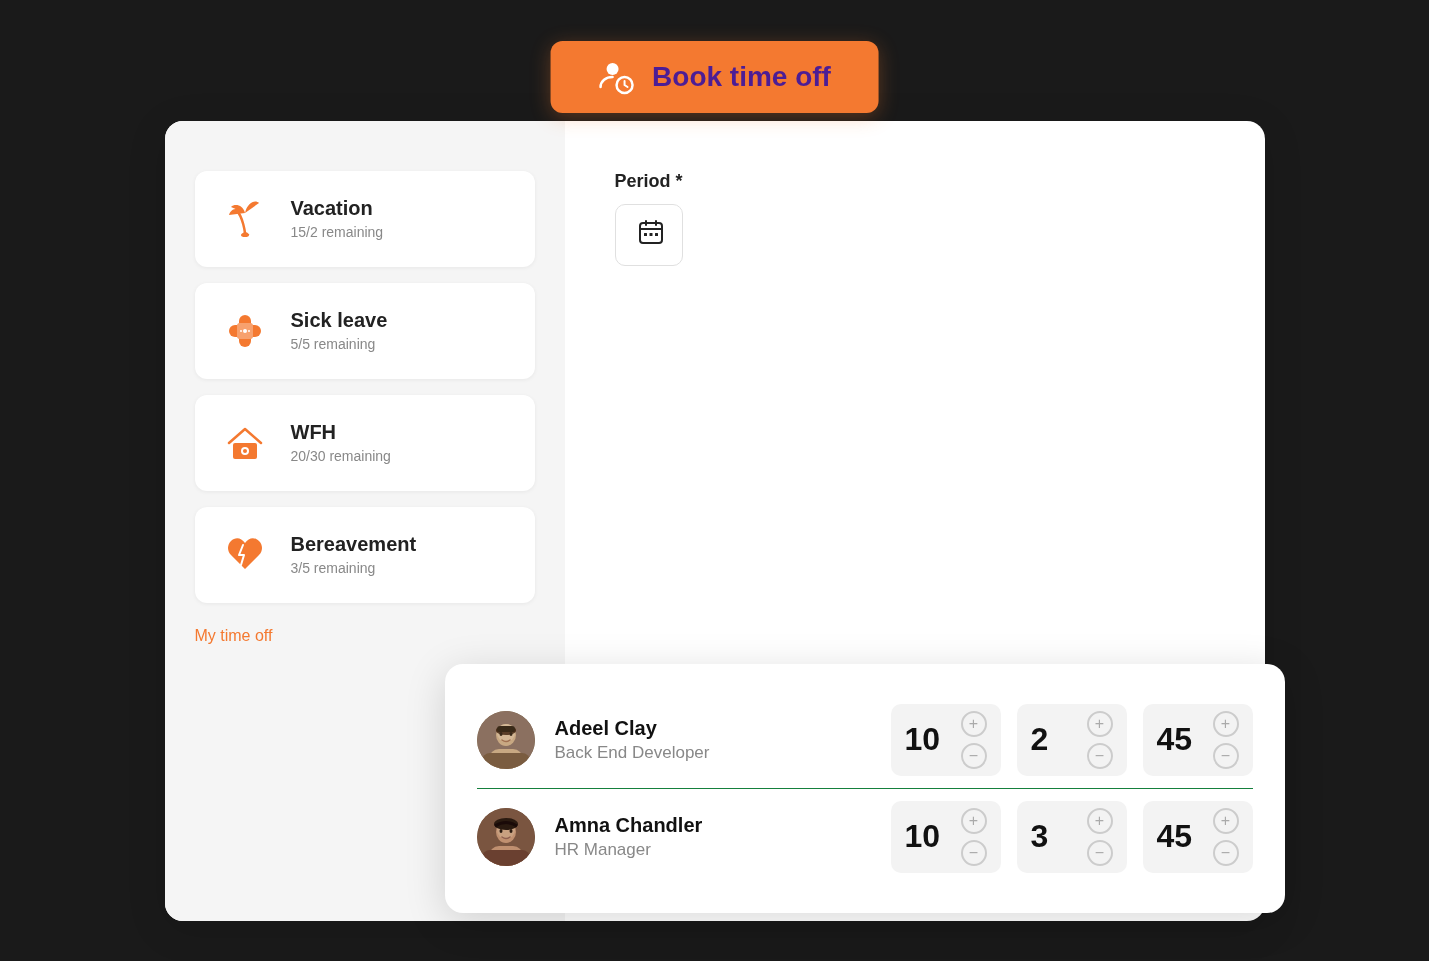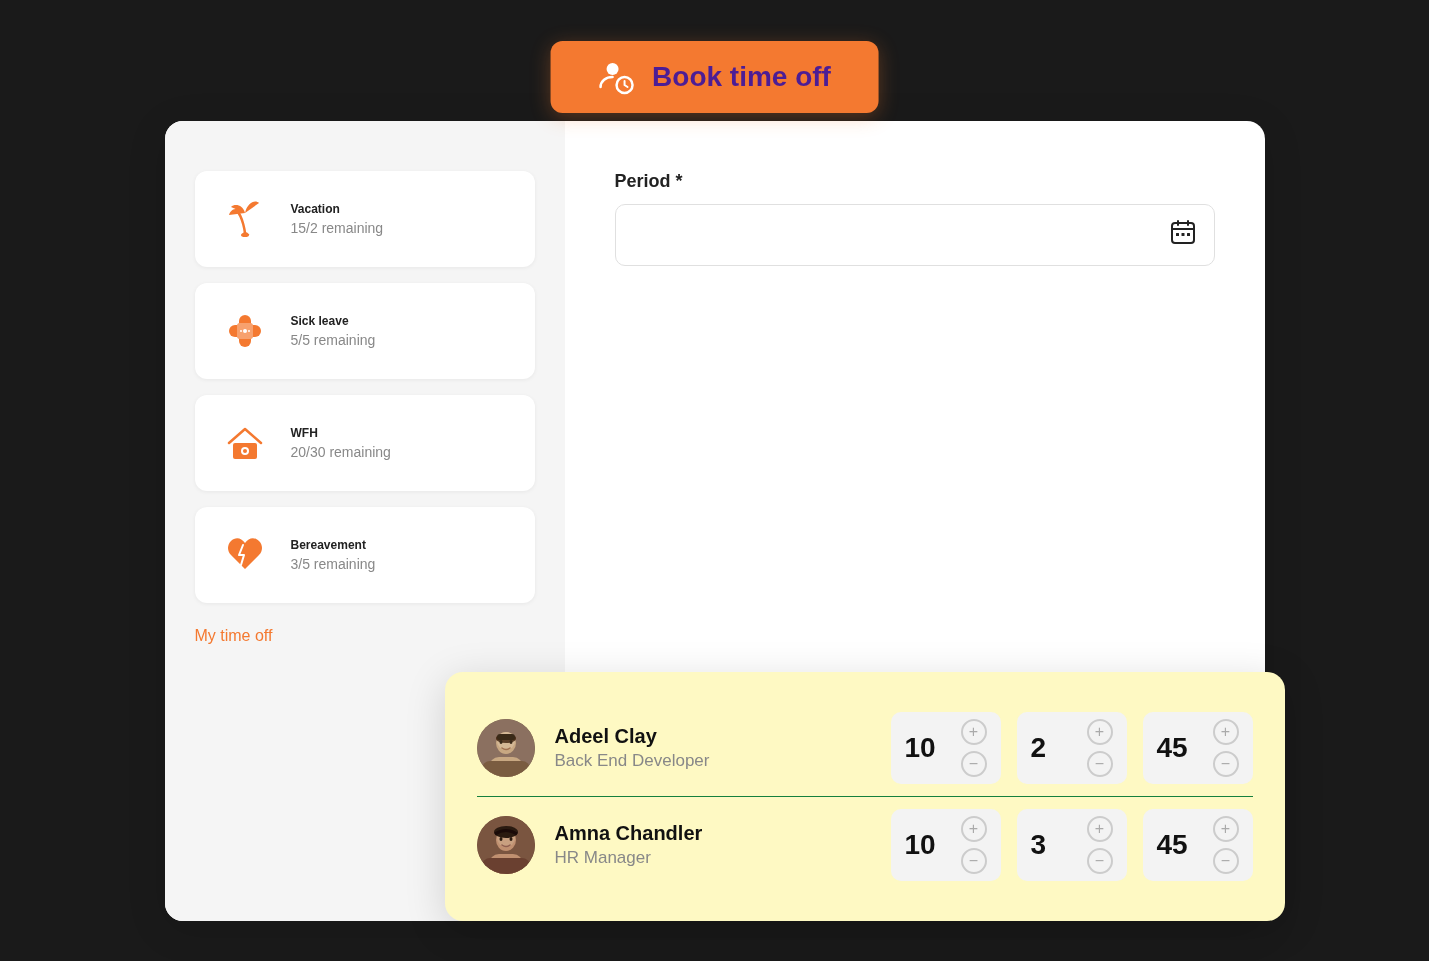--- a/index.html
+++ b/index.html
@@ -93,21 +93,21 @@
       flex-shrink: 0;
     }
 
     .leave-icon svg {
       width: 44px;
       height: 44px;
     }
 
     .leave-info {}
     .leave-name {
-      font-size: 12px;
+      font-size: 20px;
       font-weight: 600;
       color: #222;
       margin-bottom: 4px;
     }
     .leave-remaining {
       font-size: 14px;
       color: #888;
     }
 
     .my-time-off-link {
@@ -117,21 +117,21 @@
       margin-top: 8px;
       cursor: pointer;
       text-decoration: none;
     }
 
     
     .right-panel {
       flex: 1;
       padding: 50px 50px 30px 50px;
       display: flex;
-      flex-direction: column;
+      flex-direction: row;
       gap: 24px;
     }
 
     .form-group {}
     .form-label {
       font-size: 18px;
       font-weight: 600;
       color: #222;
       margin-bottom: 12px;
       display: block;
@@ -163,24 +163,24 @@
       border-radius: 10px;
       padding: 14px 18px;
       font-size: 16px;
       resize: none;
       font-family: inherit;
     }
 
     
     .overlay-card {
       position: absolute;
-      bottom: 0;
+      bottom: 8px;
       left: 280px;
       right: -20px;
-      background: #fef9c3;
+      background: #ffffff;
       border-radius: 18px;
       box-shadow: 0 8px 40px rgba(0,0,0,0.15);
       padding: 28px 32px;
       z-index: 20;
     }
 
     .employee-row {
       display: flex;
       align-items: center;
       gap: 20px;
@@ -239,21 +239,21 @@
       border-radius: 10px;
       width: 110px;
       height: 72px;
       display: flex;
       align-items: center;
       justify-content: space-between;
       padding: 8px 14px;
     }
 
     .stepper-value {
-      font-size: 28px;
+      font-size: 32px;
       font-weight: 700;
       color: #111;
     }
 
     .stepper-controls {
       display: flex;
       flex-direction: column;
       gap: 6px;
     }
 

